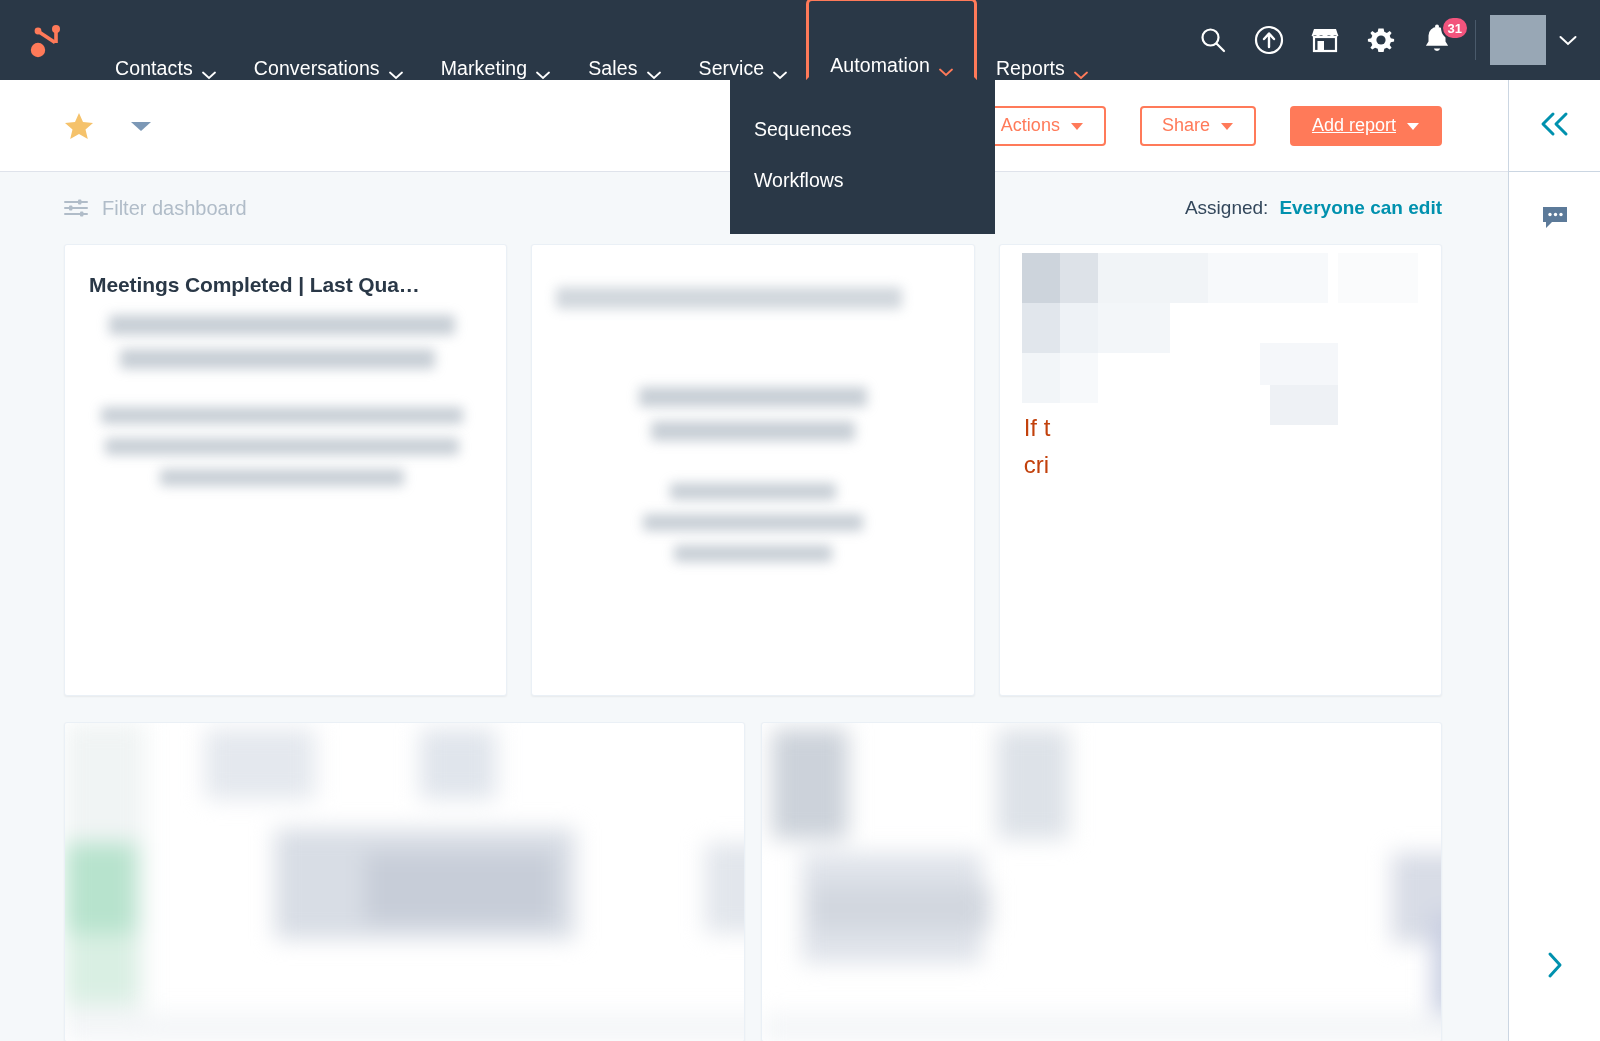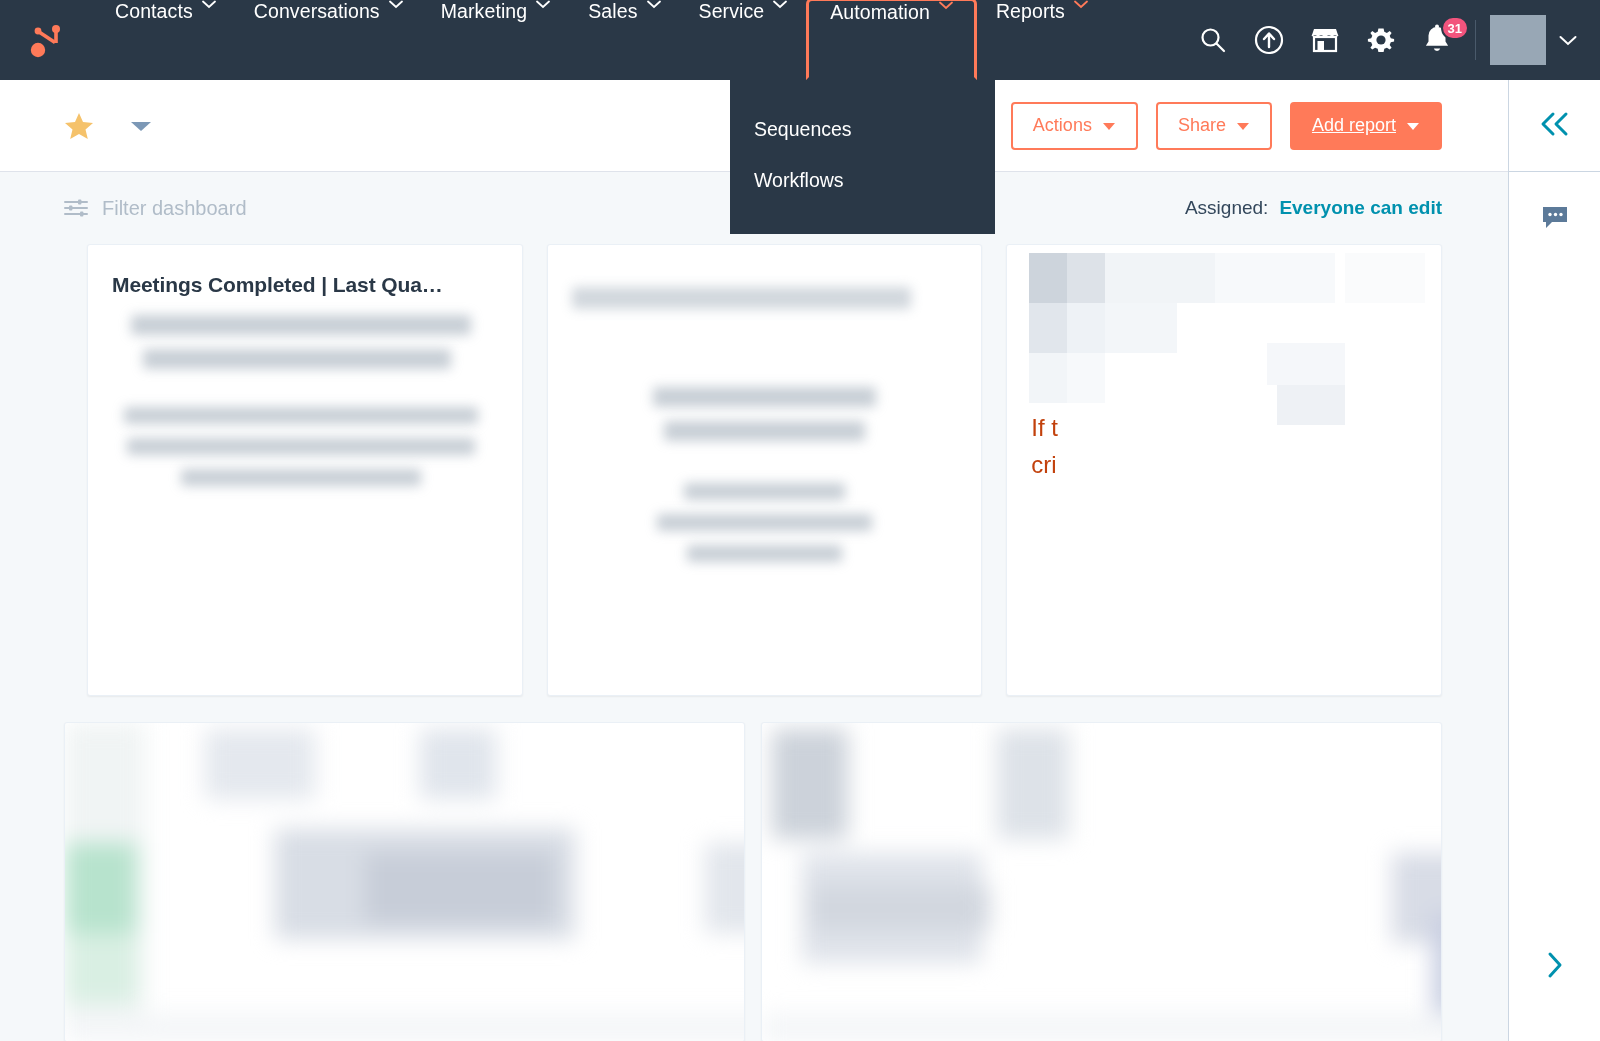--- a/index.html
+++ b/index.html
@@ -18,21 +18,21 @@
     width: 1600px; height: 80px;
     background: #2a3847;
     display: flex; align-items: center;
     z-index: 40;
   }
   .logo { margin-left: 22px; width: 52px; height: 52px; display: flex; align-items: center; justify-content: center; cursor: pointer; }
   .nav-items { display: flex; align-items: center; height: 80px; margin-left: 22px; }
   .nav-item {
     position: relative;
     height: 80px;
-    display: flex; align-items: flex-start;
+    display: flex; align-items: flex-end;
     padding: 0 19px;
     color: #ffffff;
     font-size: 19.5px;
     letter-spacing: .1px;
     cursor: pointer;
     white-space: nowrap;
   }
   .nav-item .caret { margin-left: 9px; display:inline-flex; }
   .nav-item.active {
     border: 3px solid #ff7a59;
@@ -96,27 +96,28 @@
   .star-icon { margin-right: 16px; display:flex; }
   .page-title {
     color: #0091ae;
     font-size: 31px;
     font-weight: 700;
     letter-spacing: -.2px;
   }
   .title-caret { margin-left: 19px; display: flex; cursor: pointer; }
   .header-actions { margin-left: auto; display: flex; align-items: center; gap: 18px; margin-right: 66px; }
   .btn {
-    height: 48px;
+    height: 40px;
     border-radius: 4px;
     font-size: 18px;
     display: flex; align-items: center; justify-content: center;
     padding: 0 20px;
     cursor: pointer;
     white-space: nowrap;
+    margin-left: 16px;
   }
   .btn-outline { background: #ffffff; border: 2px solid #ff7a59; color: #ff7a59; }
   .btn-solid { background: #ff7a59; border: 2px solid #ff7a59; color: #ffffff; text-decoration: underline; }
   .btn .tcaret { margin-left: 10px; }
   .btn-hidden { width: 56px; padding: 0; }
 
   
   .dash-body {
     position: absolute; top: 172px; left: 0;
     width: 1508px; height: 869px;
@@ -132,21 +133,21 @@
   .filter-icon { margin-right: 14px; display: flex; }
   .filter-text { color: #b0bcc8; font-size: 20px; }
   .assigned-block { margin-left: auto; display: flex; align-items: center; gap: 11px; font-size: 19px; }
   .assigned-label { color: #33475b; }
   .assigned-value { color: #0091ae; font-weight: 700; cursor: pointer; }
 
   
   .card-grid {
     display: flex;
     gap: 24px;
-    padding: 0 66px 0 87px;
+    padding: 0 66px 0 64px;
     justify-content: center;
   }
   .card {
     background: #ffffff;
     border: 1px solid #eaf0f6;
     border-radius: 3px;
     box-shadow: 0 1px 2px rgba(0,0,0,.06);
     height: 452px;
     flex: 1;
     padding: 28px 24px;

